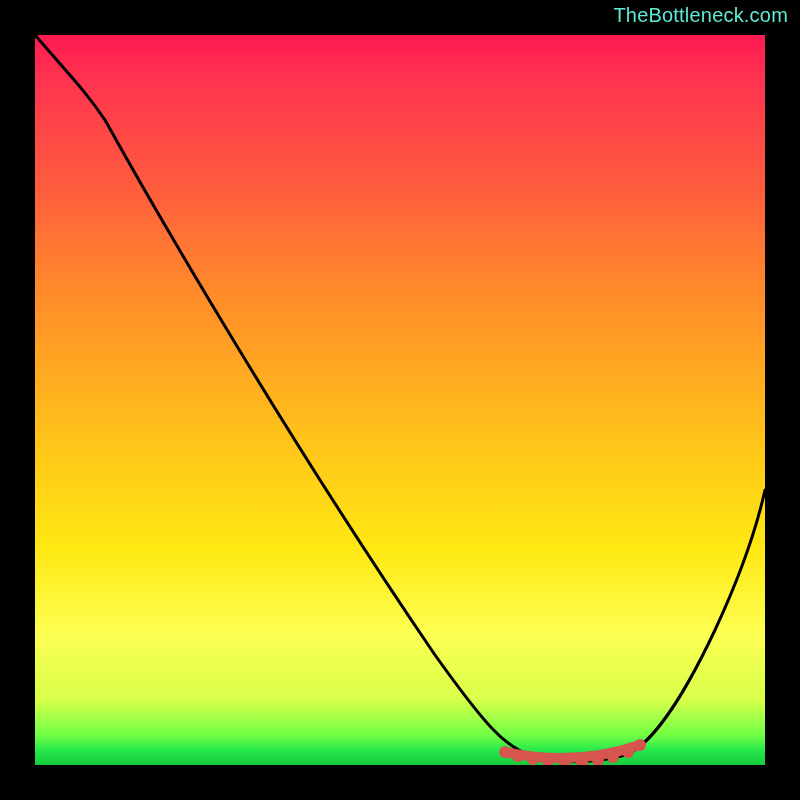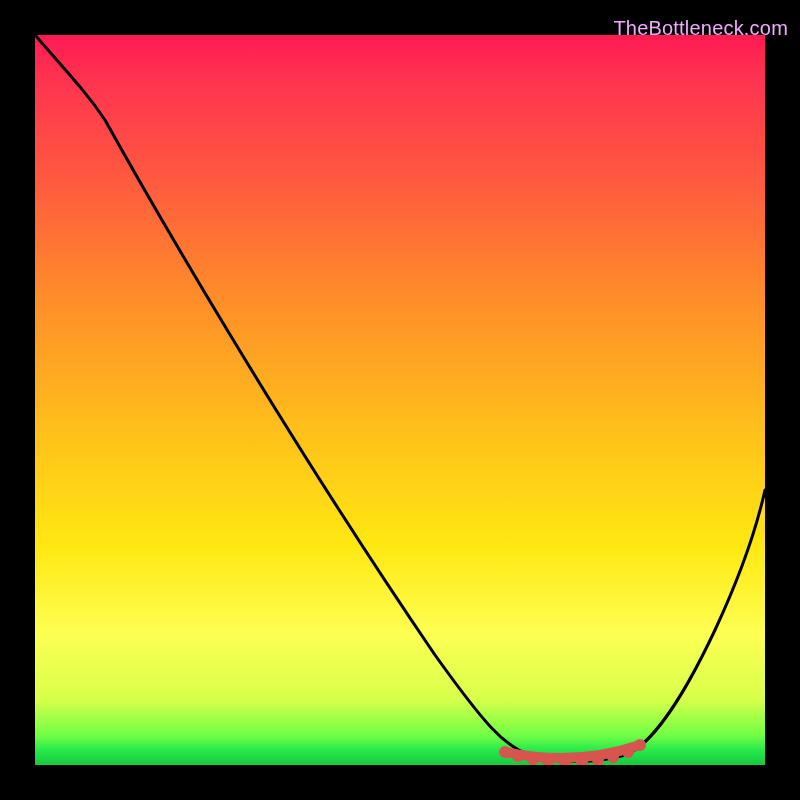--- a/index.html
+++ b/index.html
@@ -36,23 +36,23 @@
       #ffe812 70%,
       #fdff52 82%,
       #d8ff4a 91%,
       #6fff45 96%,
       #26e84b 98%,
       #18c93e 100%
     );
   }
   .watermark {
     position: absolute;
-    top: 17px;
+    top: 4px;
     right: 12px;
-    color: #f0abfc;
+    color: #5eead4;
     font-size: 20px;
     font-weight: 500;
     letter-spacing: 0.2px;
   }
   svg.curve {
     position: absolute;
     left: 0;
     top: 0;
   }
 </style>

